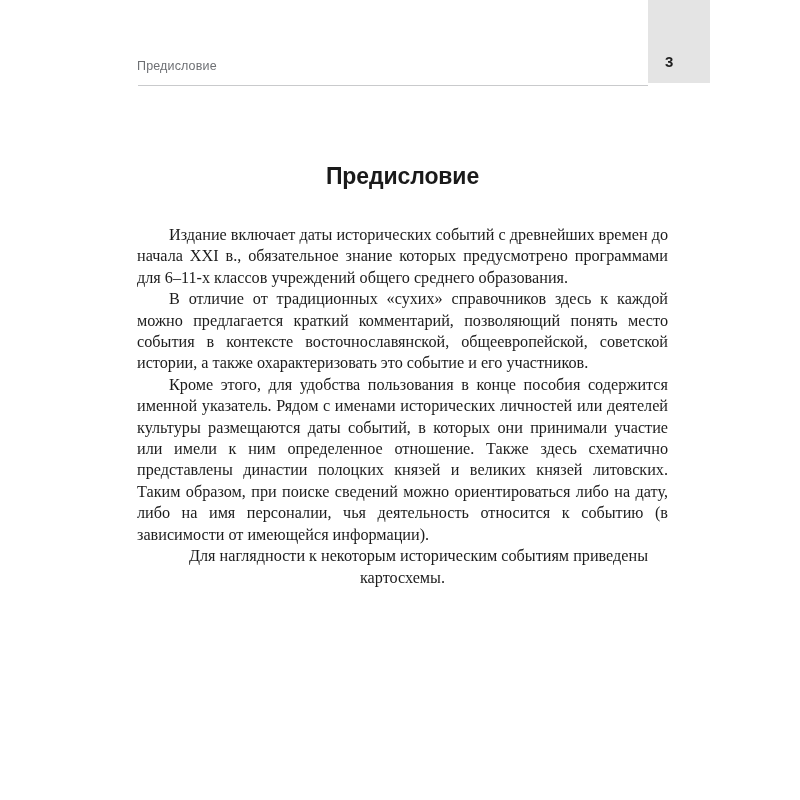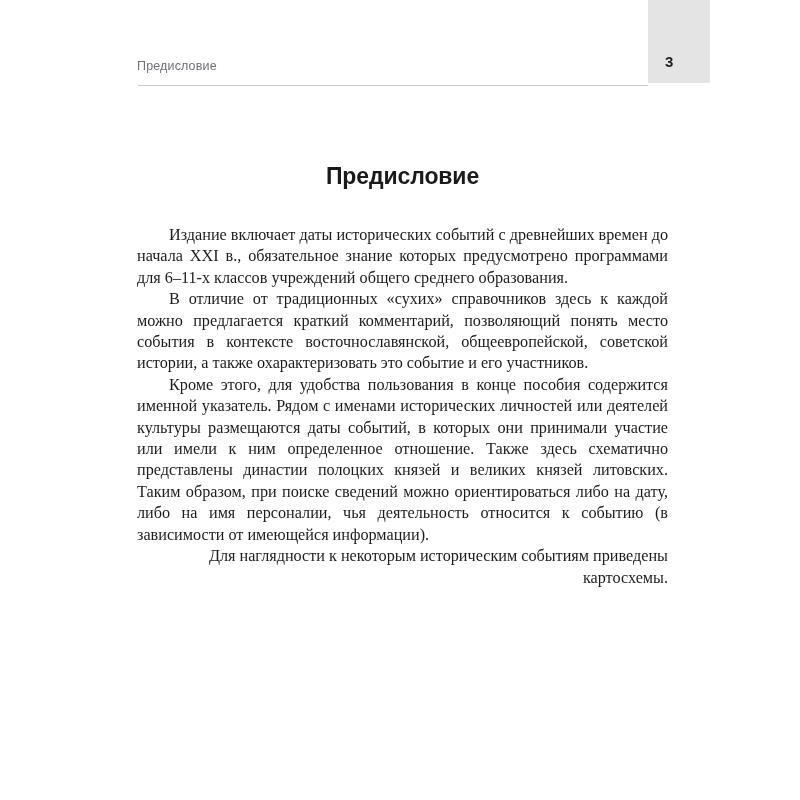--- a/index.html
+++ b/index.html
@@ -93,21 +93,21 @@
   }
   .body-text p {
     margin: 0;
     text-align: justify;
     text-indent: 32px;
     line-height: 21.4px;
     hyphens: manual;
     -webkit-hyphens: manual;
   }
   .body-text p:last-child {
-    text-align: right;
+    text-align: center;
   }
 </style>
 </head>
 <body>
 
 <div class="page">
 
   <div class="edge-tab">
     <span class="edge-tab-number">3</span>
   </div>

